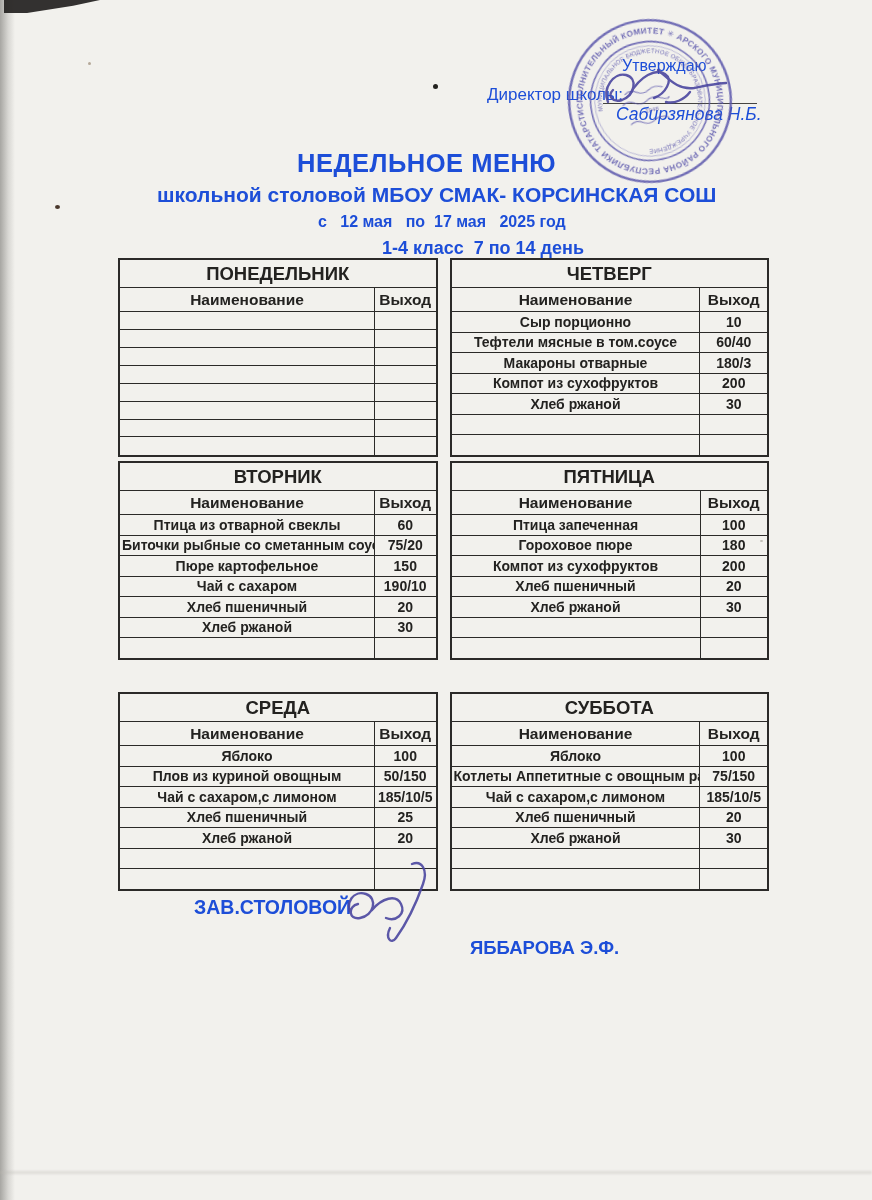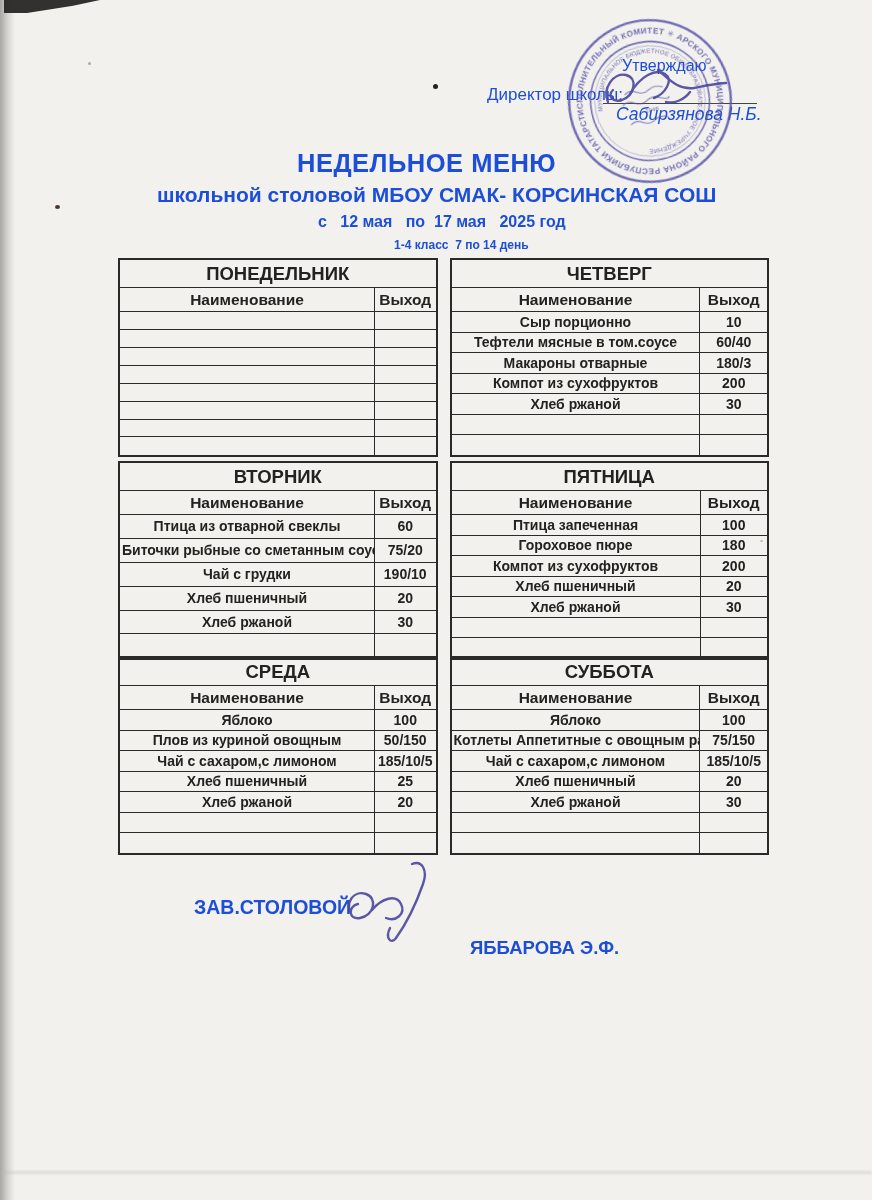--- a/index.html
+++ b/index.html
@@ -33,27 +33,27 @@
   .dir-name{left:616px;top:104px;font-size:17.5px;font-style:italic;}
   .stamp{position:absolute;left:563px;top:14px;width:174px;height:174px;
     opacity:.85;transform:rotate(-12deg);filter:blur(.25px);}
   .sig-director{position:absolute;left:594px;top:62px;width:148px;height:50px;}
   .sig-caf{position:absolute;left:338px;top:858px;width:116px;height:92px;}
 
   
   .title{left:297px;top:149px;font-size:25.5px;letter-spacing:.5px;}
   .subtitle{left:157px;top:183px;font-size:21px;}
   .dateline{left:318px;top:213px;font-size:16px;white-space:pre;}
-  .classline{left:394px;top:238px;font-size:12px;white-space:pre;}
+  .classline{left:382px;top:238px;font-size:18px;white-space:pre;}
 
   
   .band{position:absolute;left:118px;width:651px;display:flex;gap:12px;}
   .band1{top:258px;}
   .band2{top:461px;}
-  .band3{top:656px;justify-content:space-between;}
+  .band3{top:692px;justify-content:space-between;}
   table.menu{border-collapse:collapse;width:323px;table-layout:fixed;
     border:2.6px solid #2b2a28;}
   table.menu th,table.menu td{border:1.4px solid #2b2a28;font-weight:bold;
     text-align:center;vertical-align:middle;padding:0 2px;overflow:hidden;
     white-space:nowrap;color:#232220;}
   th.day-hdr{font-size:18.5px;height:27px;border-bottom-width:2.4px;}
   th.col-hdr{font-size:15.5px;height:23px;border-bottom-width:2.2px;}
   table.menu td{font-size:14px;height:19.5px;}
   td.c-out{font-size:14.5px;}
   table.compact td{height:15.8px;}
@@ -235,21 +235,25 @@
       <tbody>
           <tr>
             <td class="c-name">Птица из отварной свеклы</td>
             <td class="c-out">60</td>
           </tr>
           <tr>
             <td class="c-name">Биточки рыбные со сметанным соусом</td>
             <td class="c-out">75/20</td>
           </tr>
           <tr>
-            <td class="c-name">Чай с грудки</td>
+            <td class="c-name">Пюре картофельное</td>
+            <td class="c-out">150</td>
+          </tr>
+          <tr>
+            <td class="c-name">Чай с сахаром</td>
             <td class="c-out">190/10</td>
           </tr>
           <tr>
             <td class="c-name">Хлеб пшеничный</td>
             <td class="c-out">20</td>
           </tr>
           <tr>
             <td class="c-name">Хлеб ржаной</td>
             <td class="c-out">30</td>
           </tr>

